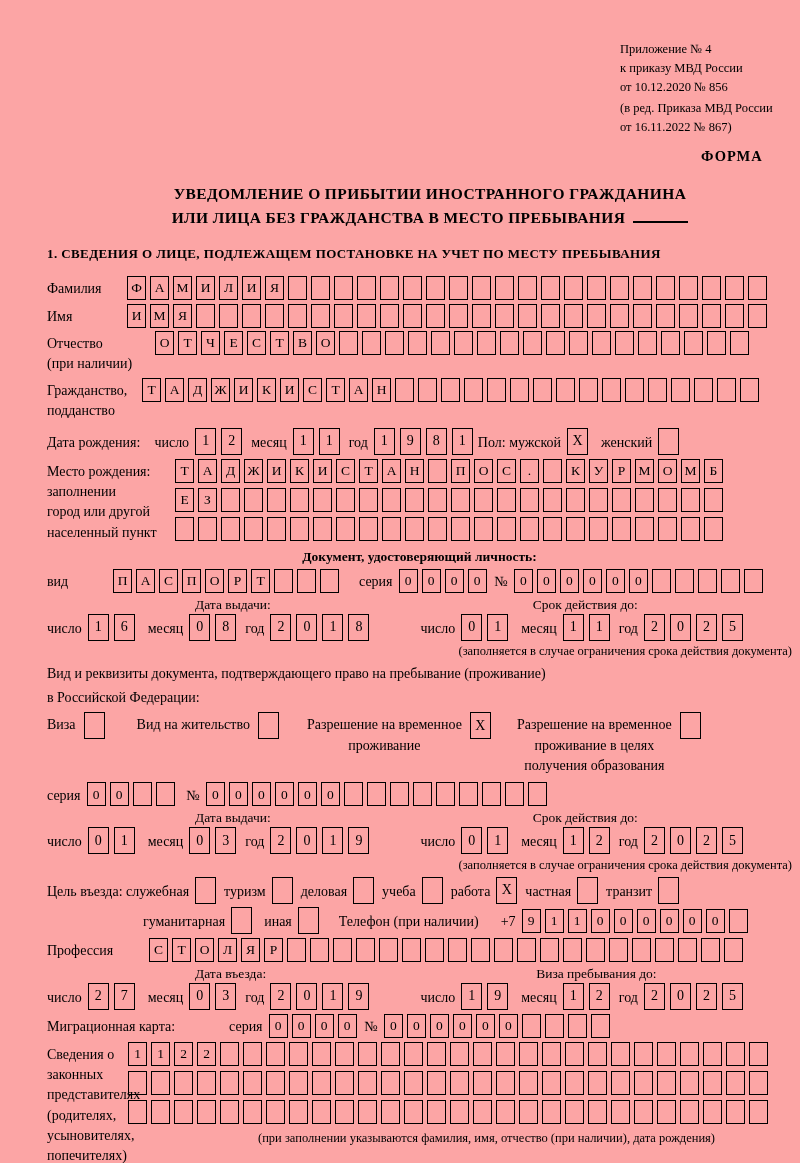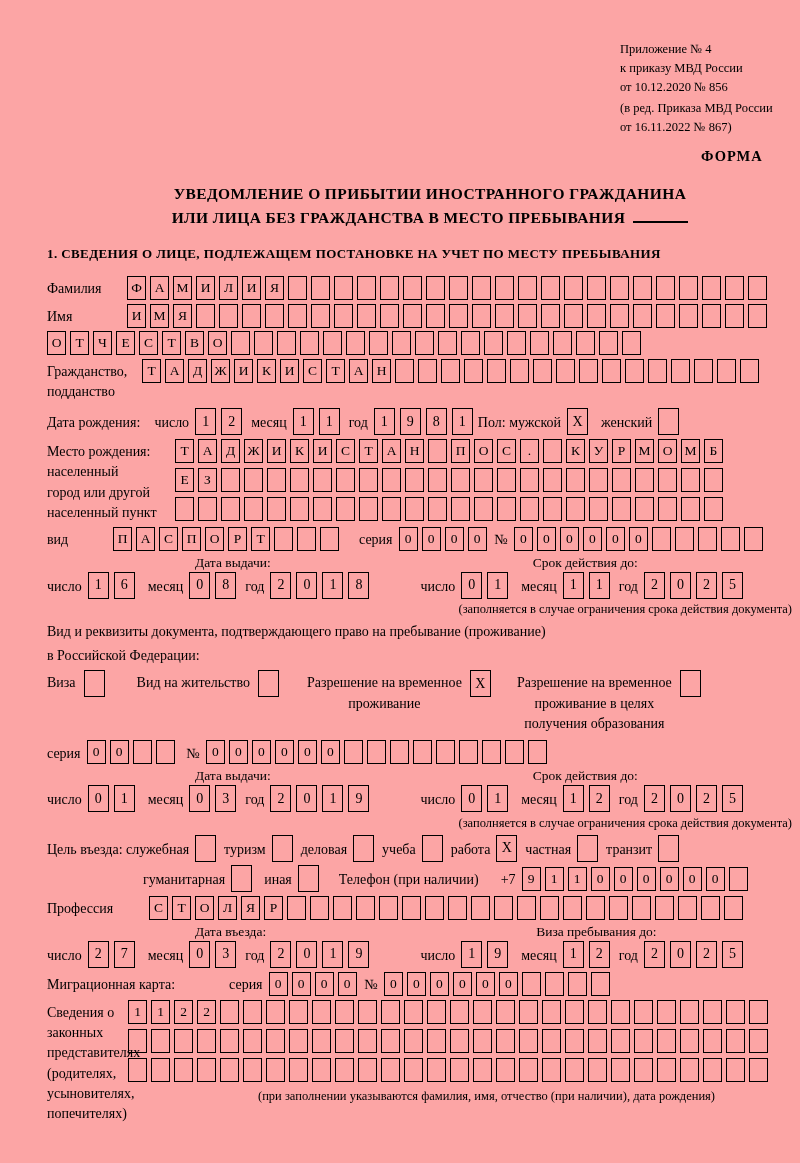--- a/index.html
+++ b/index.html
@@ -119,20 +119,24 @@
           <span class="cell"></span>
           <span class="cell"></span>
           <span class="cell"></span>
           <span class="cell"></span>
           <span class="cell"></span>
           <span class="cell"></span>
         </div>
     </div>
 
     <div class="row">
+      <span class="lbl" style="width:108px">
+        <span>Отчество</span><br>
+        <span>(при наличии)</span>
+      </span>
       <div class="cells">
           <span class="cell">О</span>
           <span class="cell">Т</span>
           <span class="cell">Ч</span>
           <span class="cell">Е</span>
           <span class="cell">С</span>
           <span class="cell">Т</span>
           <span class="cell">В</span>
           <span class="cell">О</span>
           <span class="cell"></span>
@@ -217,21 +221,21 @@
         </div>
       <span class="inlbl gap8">женский</span>
       <div class="cells big">
           <span class="cell"></span>
         </div>
     </div>
 
     <div class="row" style="margin-top:4px">
       <span class="lbl" style="width:128px">
         <span>Место рождения:</span><br>
-        <span>населенный</span><br>
+        <span>заполнении</span><br>
         <span>город или другой</span><br>
         <span>населенный пункт</span>
       </span>
       <div class="stack">
         <div class="cells">
             <span class="cell">Т</span>
             <span class="cell">А</span>
             <span class="cell">Д</span>
             <span class="cell">Ж</span>
             <span class="cell">И</span>
@@ -303,20 +307,21 @@
             <span class="cell"></span>
             <span class="cell"></span>
             <span class="cell"></span>
             <span class="cell"></span>
             <span class="cell"></span>
             <span class="cell"></span>
           </div>
       </div>
     </div>
 
+    <div class="doc-heading">Документ, удостоверяющий личность:</div>
 
     <div class="row vcenter">
       <span class="inlbl" style="width:60px">вид</span>
       <div class="cells">
           <span class="cell">П</span>
           <span class="cell">А</span>
           <span class="cell">С</span>
           <span class="cell">П</span>
           <span class="cell">О</span>
           <span class="cell">Р</span>

